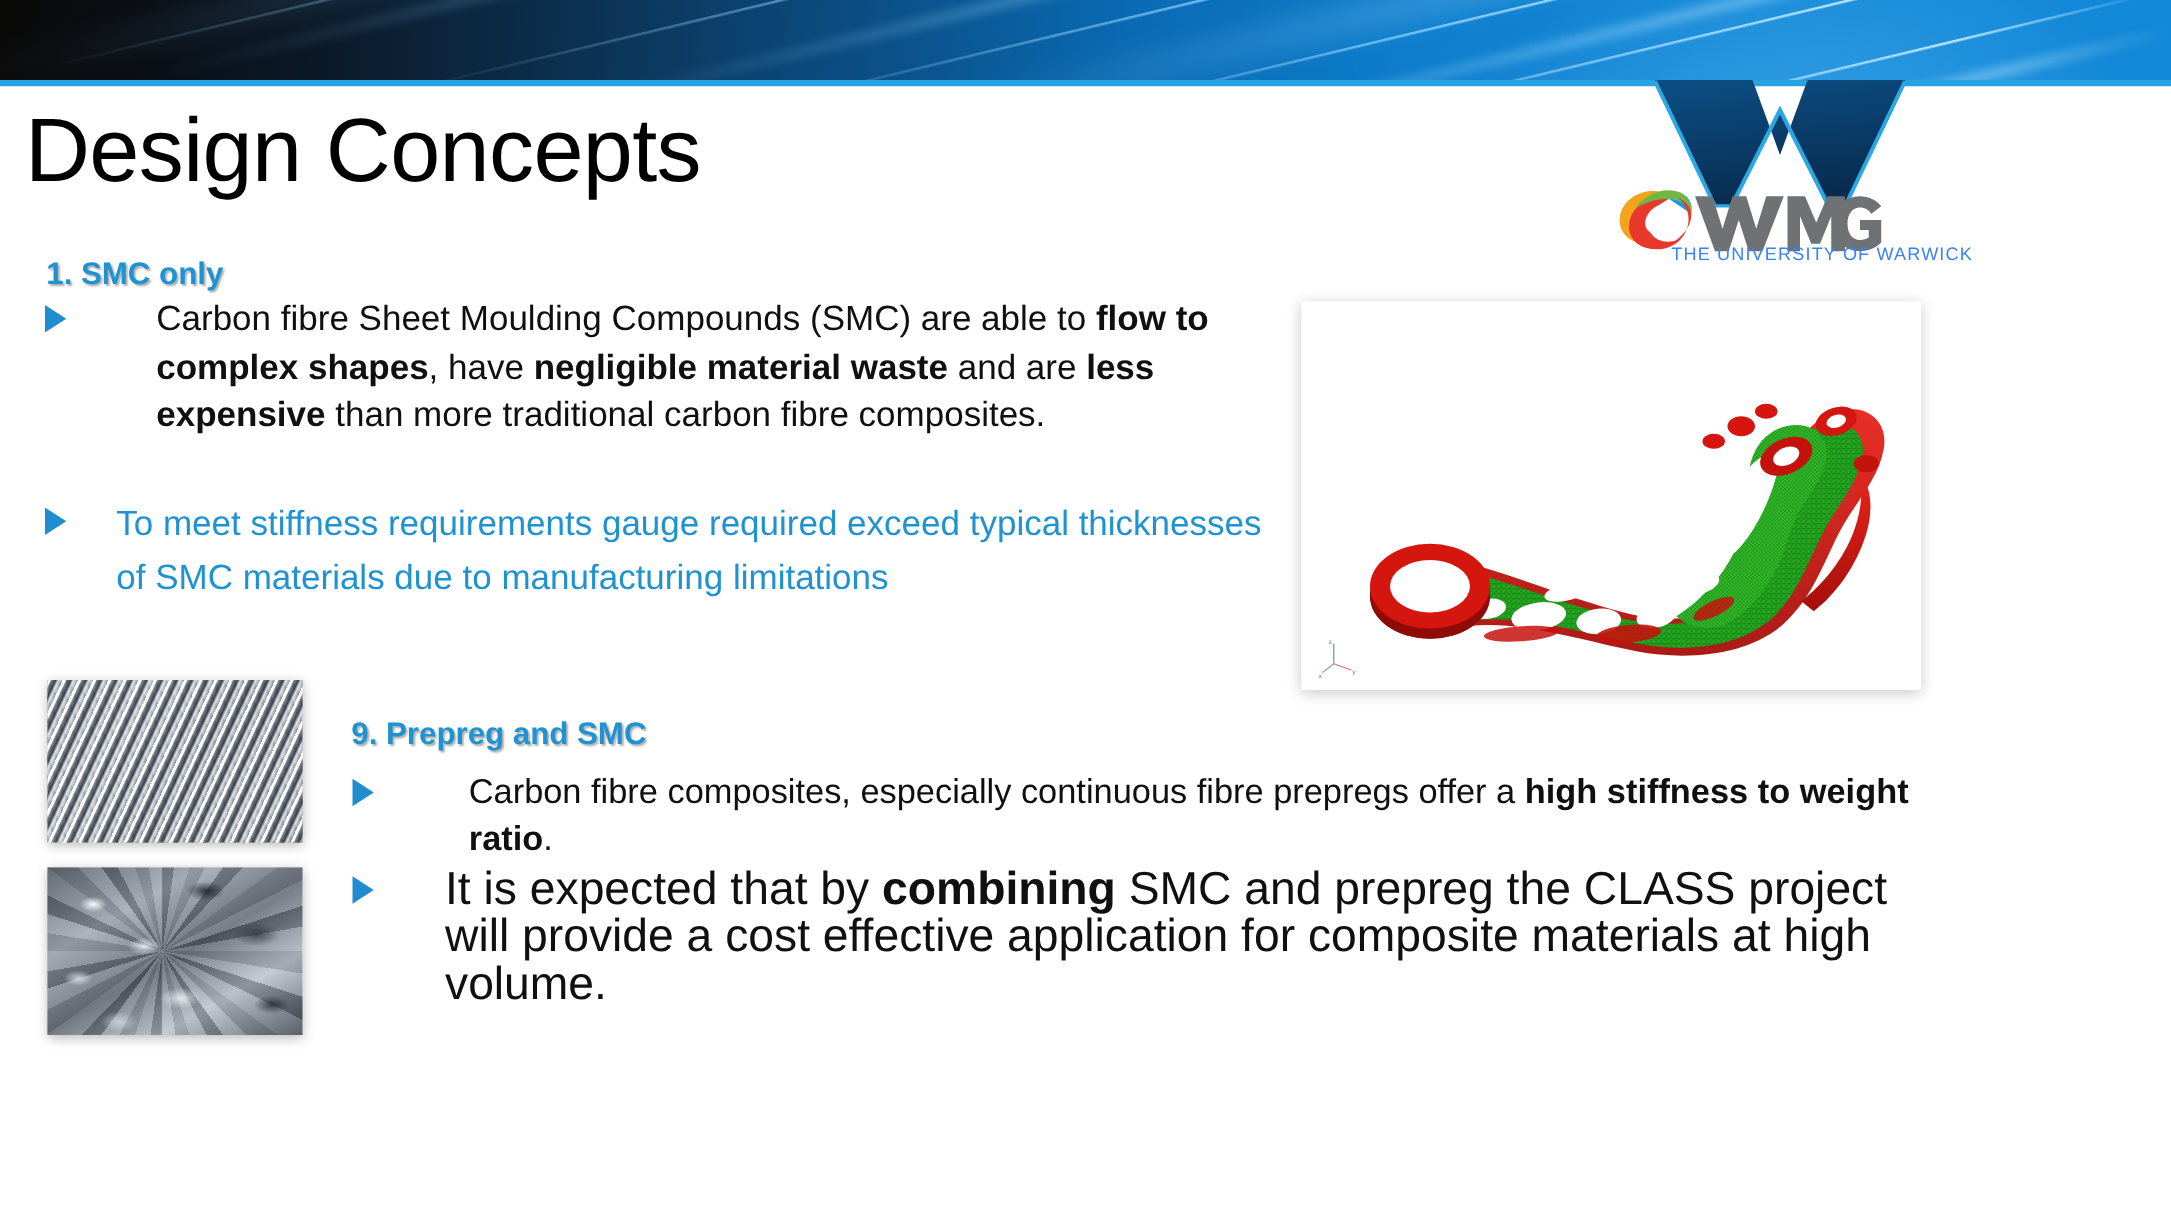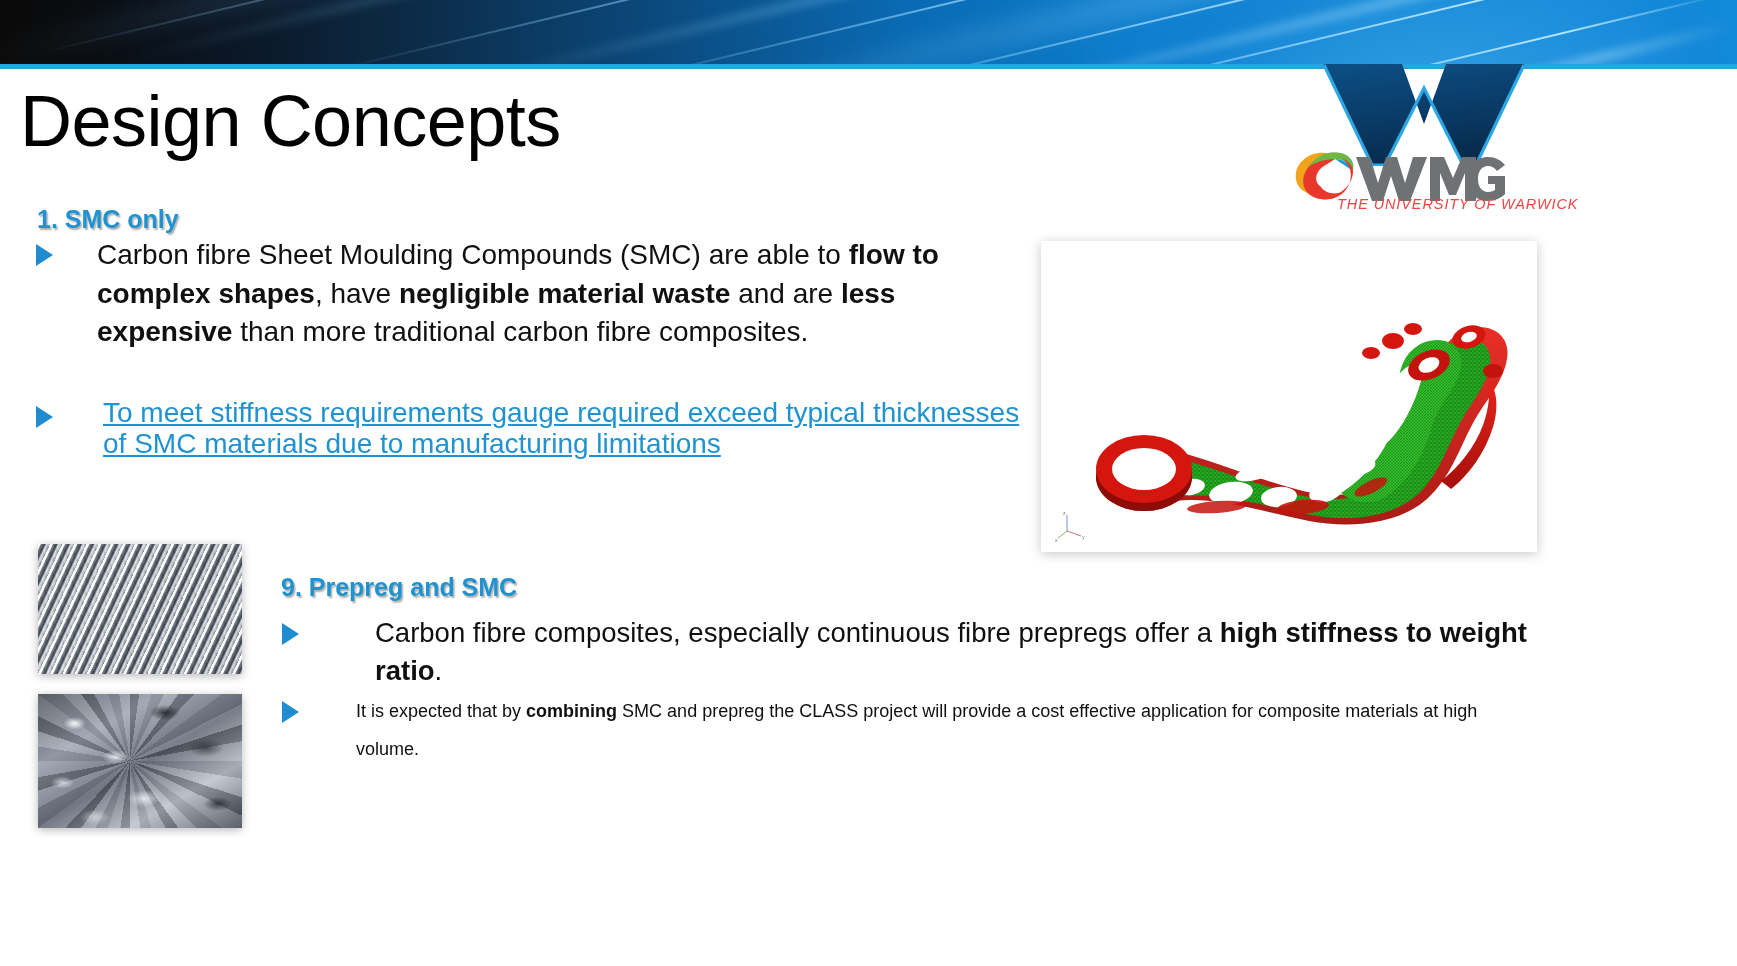--- a/index.html
+++ b/index.html
@@ -87,23 +87,22 @@
   .wmg-logo {
     position:absolute;
     left:1290px; top:145px;
     width:218px; height:66px;
   }
   .wmg-tag {
     position:absolute;
     left:1337px; top:196px;
     font-size:14.5px;
     letter-spacing:0.9px;
-    color:#ef4444;
+    color:#3b82f6;
     white-space:nowrap;
-    font-style:italic;
   }
 
   
   .sec-head {
     position:absolute;
     font-size:25px;
     font-weight:700;
     color:#1f93d1;
     text-shadow:1.5px 1.5px 1.6px rgba(110,110,110,0.55);
     white-space:nowrap;
@@ -129,34 +128,34 @@
     font-size:27.5px;
     line-height:38.5px;
     font-weight:400;
   }
   .btext b { font-weight:700; }
   .btext.blue { color:#1f93d1; }
 
   
   #b1 { left:36px; top:236px; width:990px; }
   #b1 .tri { margin:8px 0 0 0; }
-  #b1 .btext { margin-left:44px; font-size:28px; line-height:38.5px; }
+  #b1 .btext { margin-left:72px; font-size:28px; line-height:38.5px; }
 
   #b2 { left:36px; top:397px; width:990px; }
   #b2 .tri { margin:9px 0 0 0; }
-  #b2 .btext { margin-left:50px; font-size:28px; line-height:31px;text-decoration:underline; }
+  #b2 .btext { margin-left:40px; font-size:28px; line-height:43px; }
 
   
   #b3 { left:282px; top:614px; width:1250px; }
   #b3 .tri { margin:9px 0 0 0; }
   #b3 .btext { margin-left:76px; font-size:27.5px; line-height:38px; }
 
   #b4 { left:282px; top:692px; width:1250px; }
   #b4 .tri { margin:9px 0 0 0; }
-  #b4 .btext { margin-left:57px; font-size:18px; line-height:38px; }
+  #b4 .btext { margin-left:57px; font-size:37px; line-height:38px; }
 
   
   .fea-panel {
     position:absolute;
     left:1041px; top:241px;
     width:496px; height:311px;
     background:#ffffff;
     box-shadow:0 2px 11px rgba(0,0,0,0.22);
     overflow:hidden;
   }

